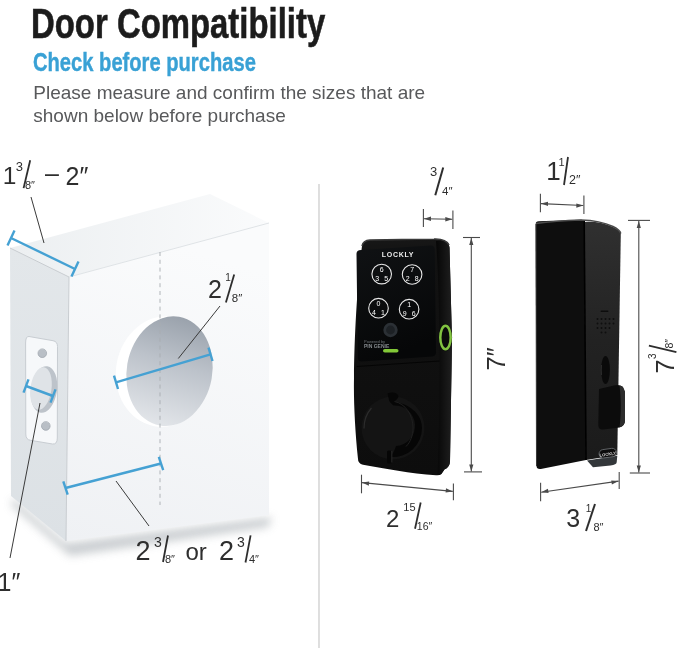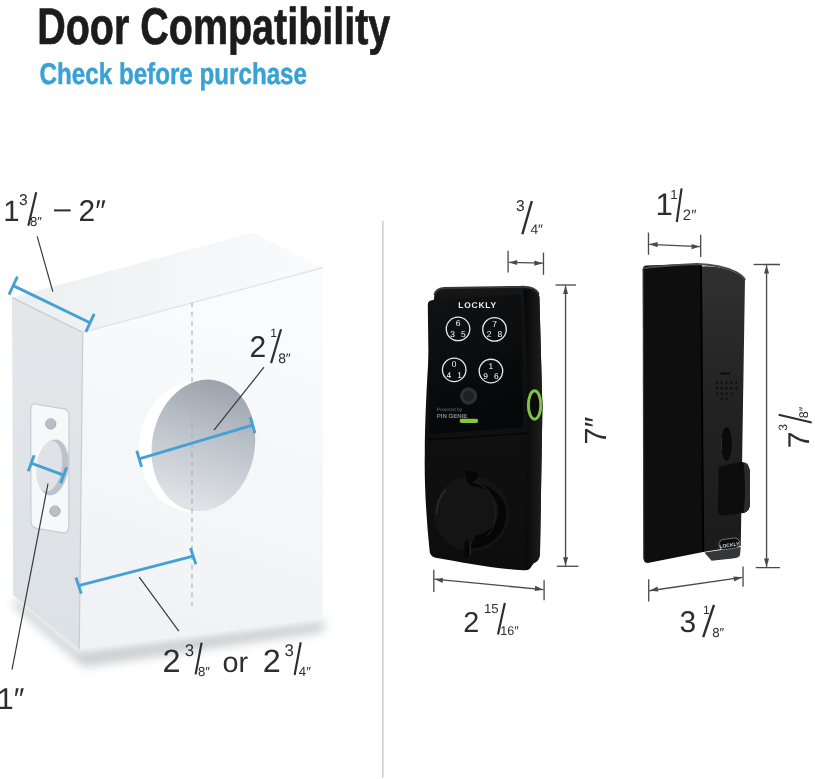--- a/index.html
+++ b/index.html
@@ -320,13 +320,14 @@
     <text x="566.3" y="527" font-size="25">3</text>
     <text x="585.8" y="511.5" font-size="10">1</text>
     <line x1="595" y1="504" x2="586" y2="531" stroke="#2e2e2e" stroke-width="2"></line>
     <text x="593.5" y="531" font-size="11">8″</text>
   </g>
 </g>
 </svg>
 
 <div class="h1">Door Compatibility</div>
 <div class="h2">Check before purchase</div>
+<div class="p1">Please measure and confirm the sizes that are<br>shown below before purchase</div>
 </div>
 
 </body></html>

